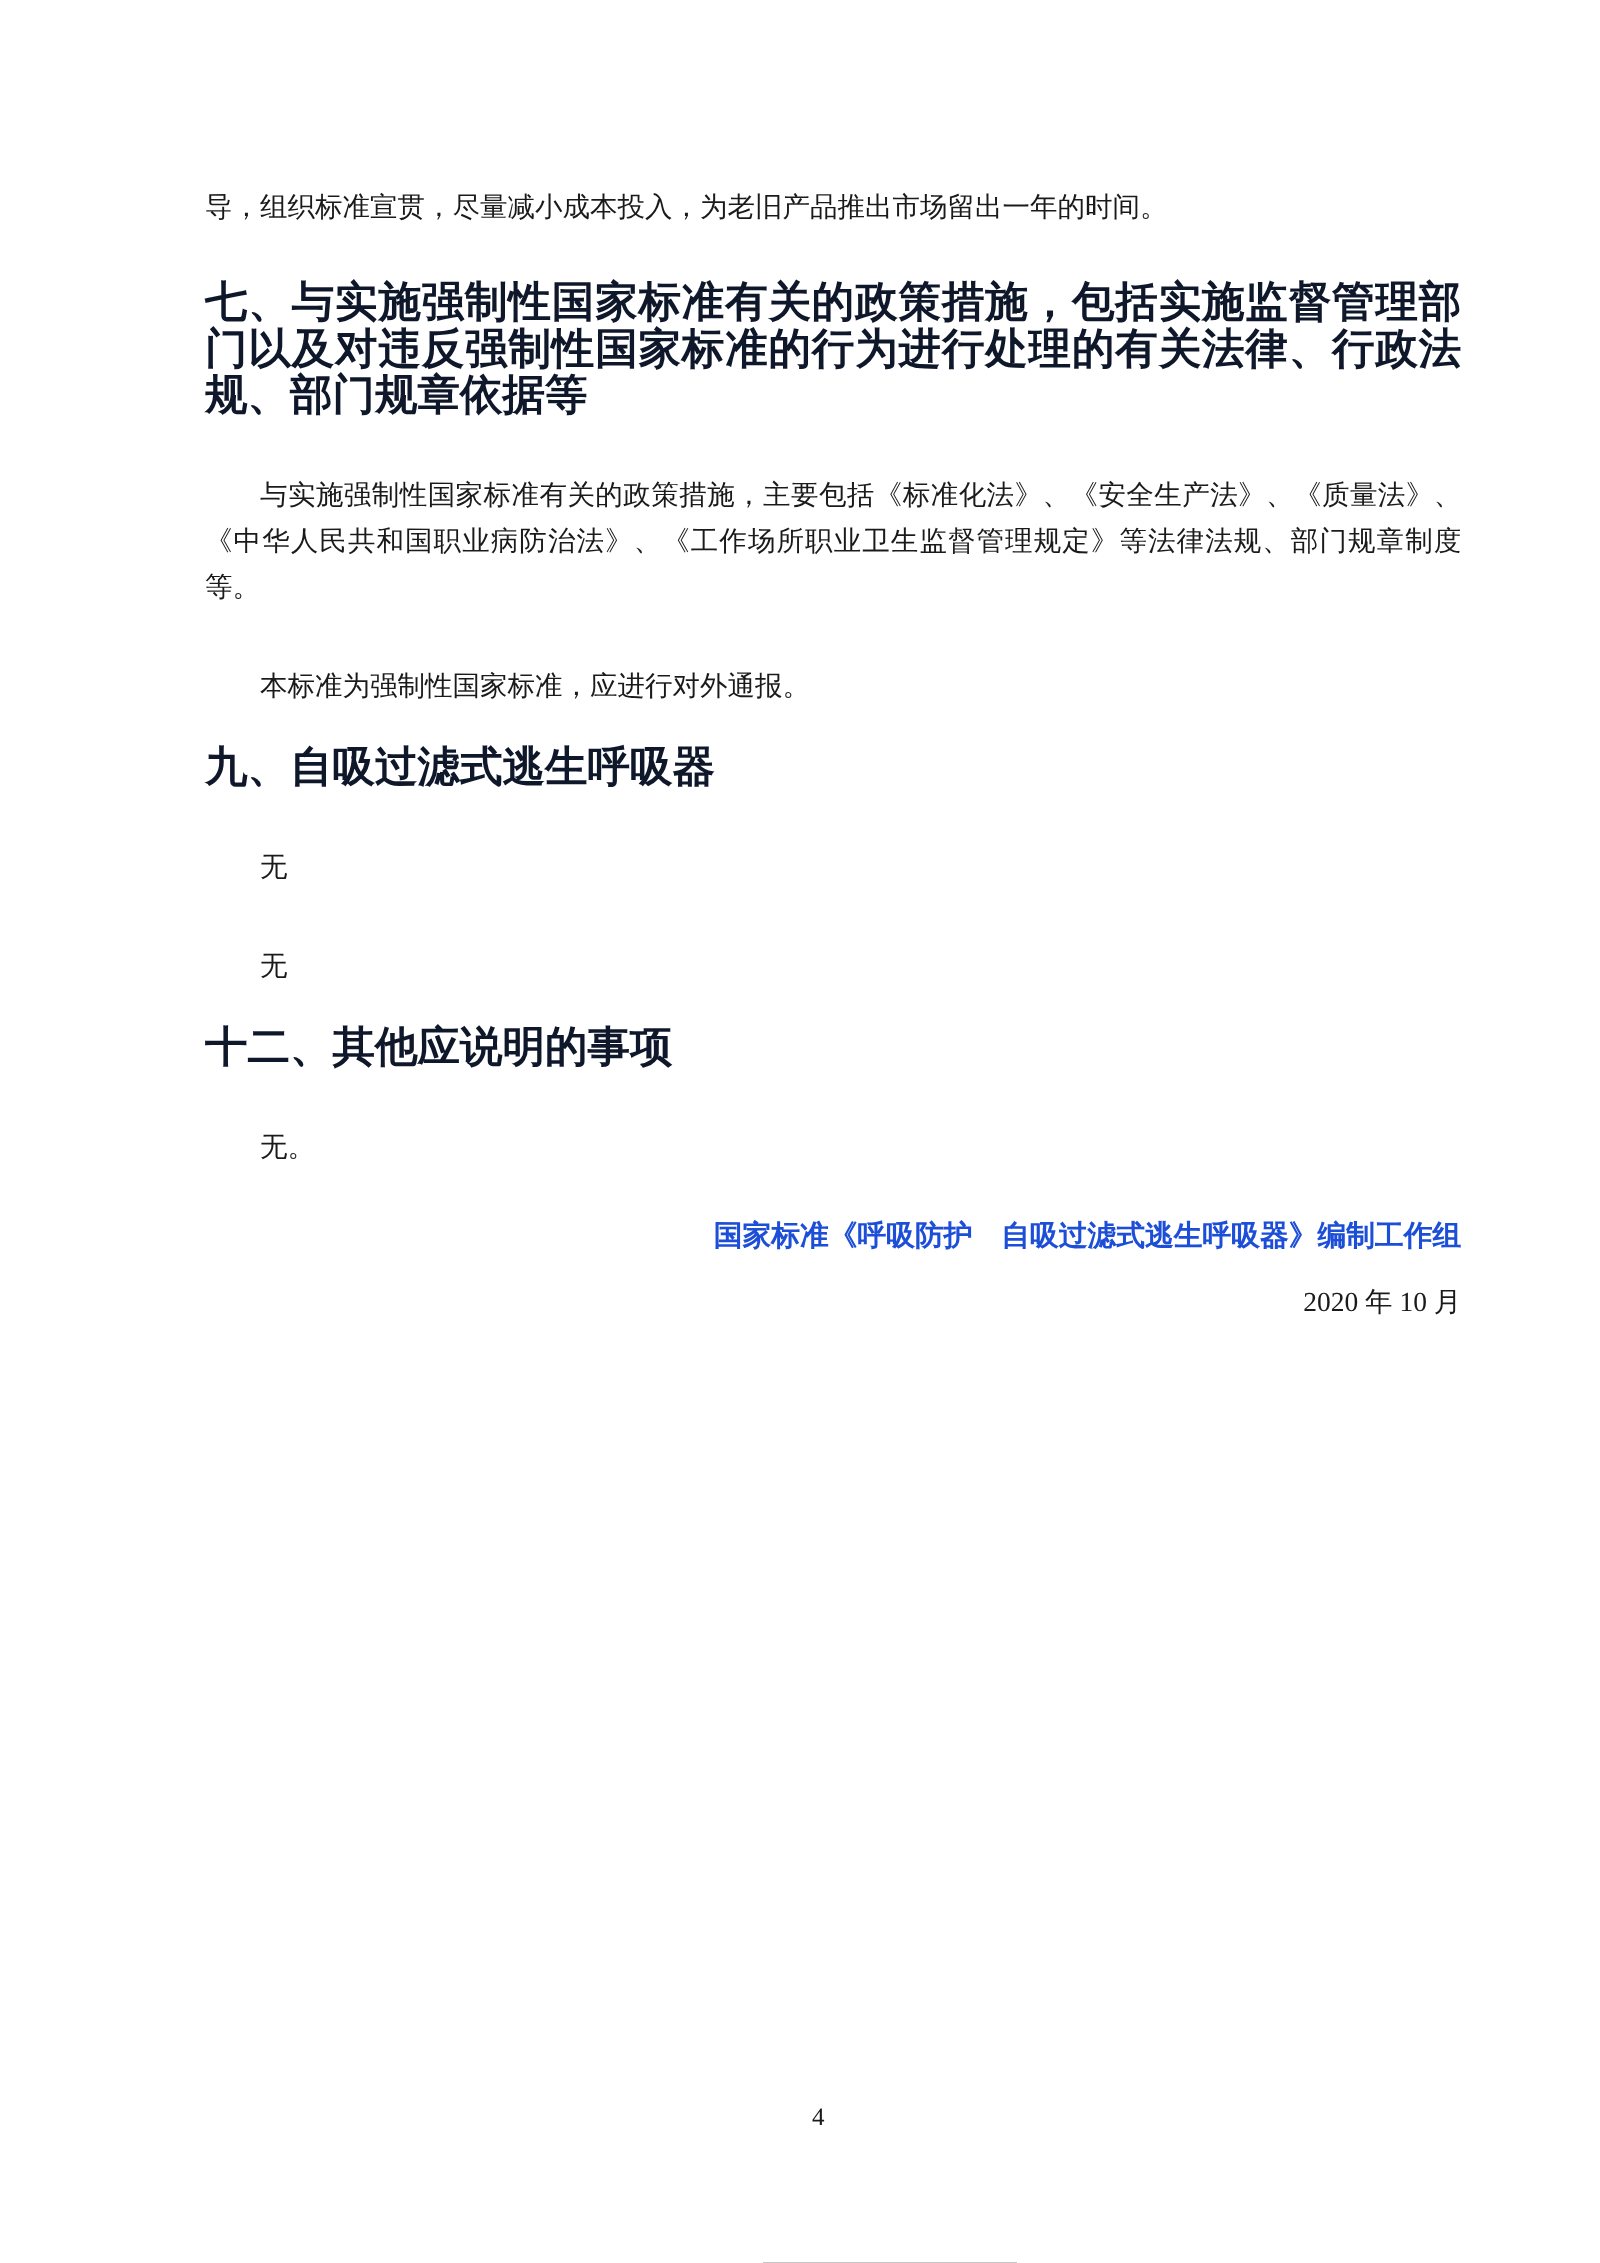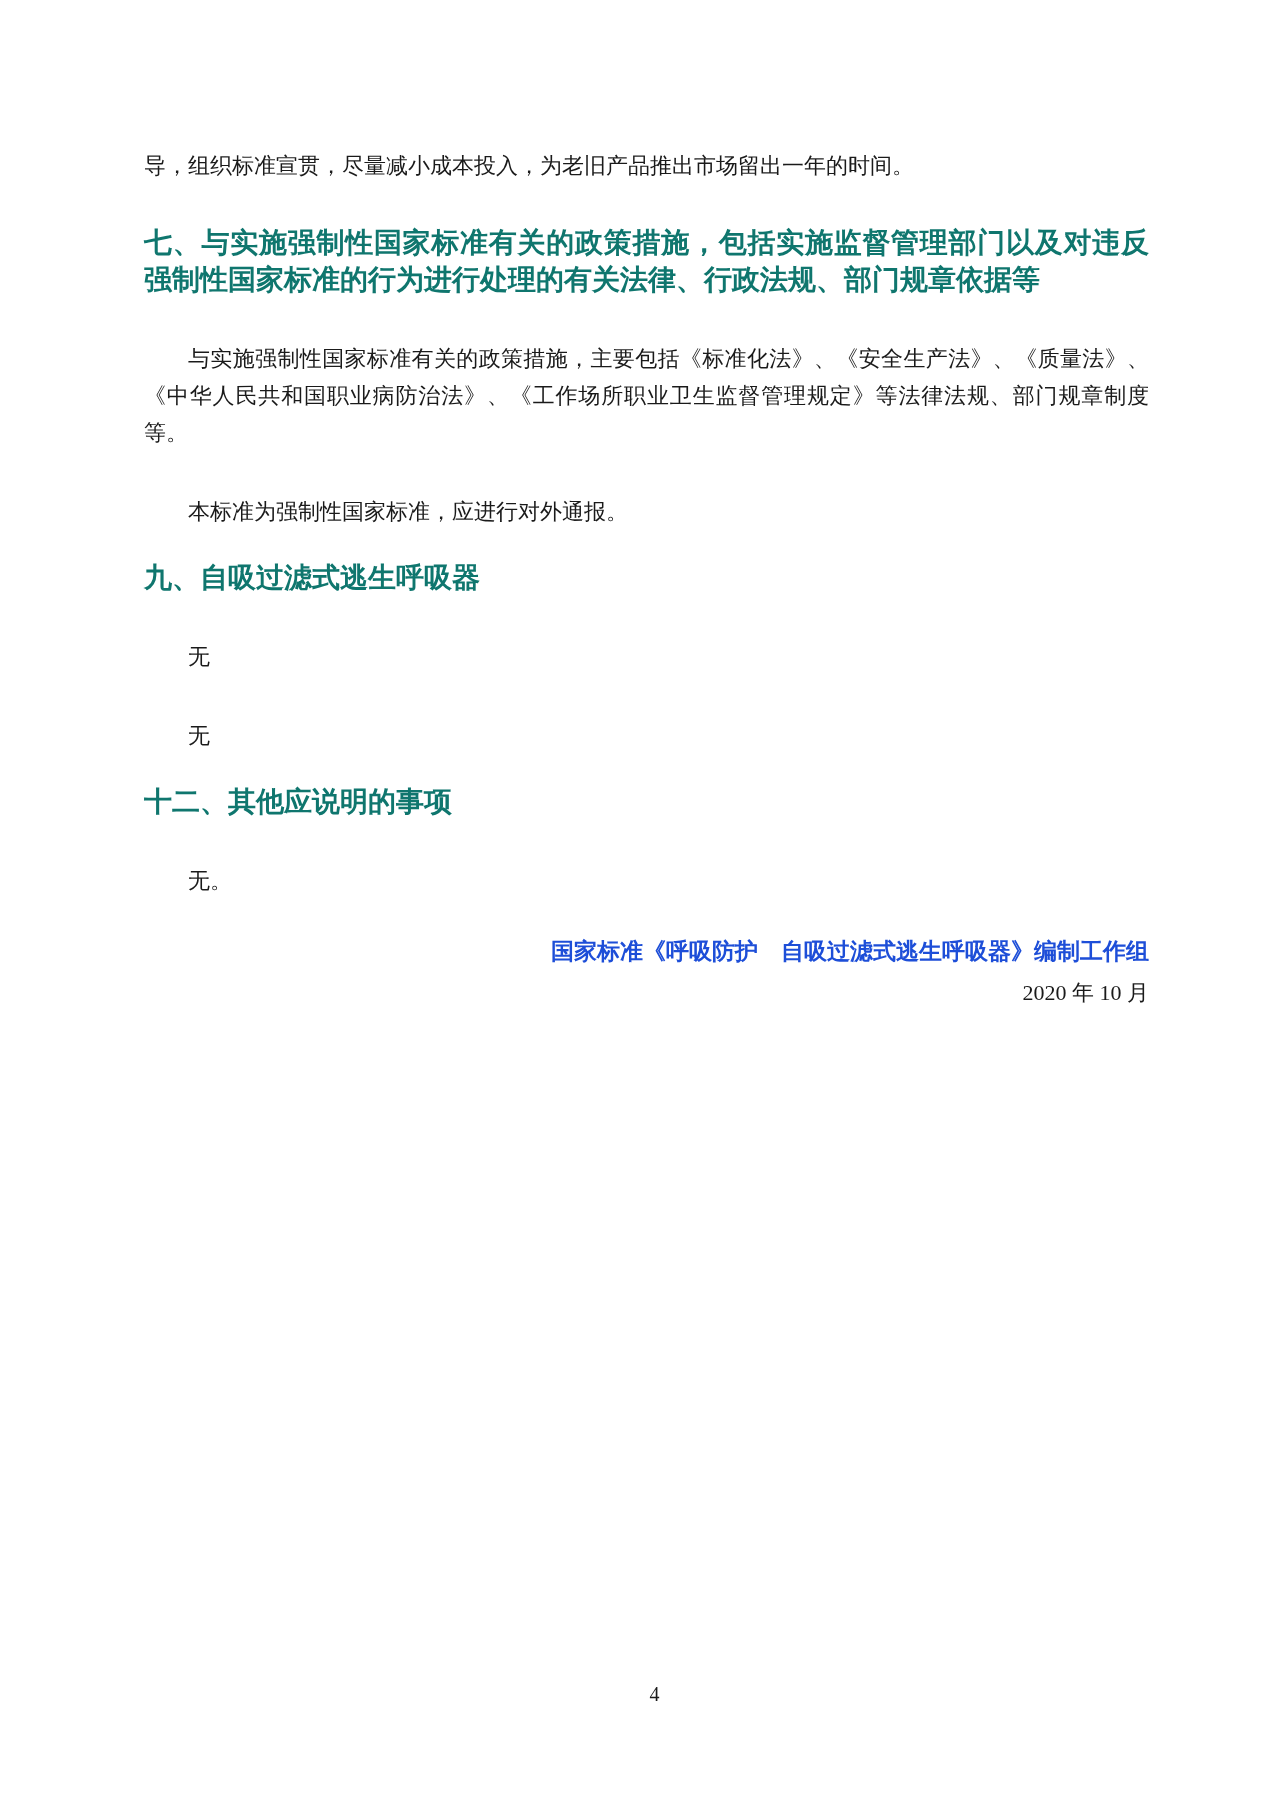--- a/index.html
+++ b/index.html
@@ -8,64 +8,64 @@
     position: relative;
     width: 1280px;
     height: 1810px;
     background: #ffffff;
     color: #1a1a1a;
     overflow: hidden;
     font-family: "Liberation Serif", "DejaVu Serif", serif;
   }
   .content {
     position: absolute;
-    left: 144px;
+    left: 164px;
     top: 147px;
     width: 1005px;
   }
   .para {
     font-family: "Liberation Serif", "DejaVu Serif", serif;
     font-size: 22px;
     line-height: 37px;
     text-align: justify;
     text-indent: 44px;
     margin-top: 42px;
     color: #1a1a1a;
   }
   .para.continuation {
     text-indent: 0;
     margin-top: 0;
   }
   .heading {
     font-family: "Liberation Sans", "DejaVu Sans", sans-serif;
     font-weight: bold;
-    font-size: 28px;
+    font-size: 34px;
     line-height: 37px;
     text-align: justify;
     margin-top: 29px;
-    color: #0f766e;
+    color: #0f172a;
   }
   .heading.first {
     margin-top: 40px;
   }
   .signature {
     font-family: "Liberation Serif", "DejaVu Serif", serif;
     font-weight: bold;
     font-size: 23px;
     line-height: 37px;
     text-align: right;
     margin-top: 34px;
     color: #1d4ed8;
   }
   .date {
     font-family: "Liberation Serif", "DejaVu Serif", serif;
     font-size: 22px;
     line-height: 37px;
     text-align: right;
-    margin-top: 4px;
+    margin-top: 16px;
     color: #1a1a1a;
   }
   .page-number {
     position: absolute;
     left: 152px;
     top: 1682px;
     width: 1005px;
     text-align: center;
     font-family: "Liberation Serif", "DejaVu Serif", serif;
     font-size: 20px;

